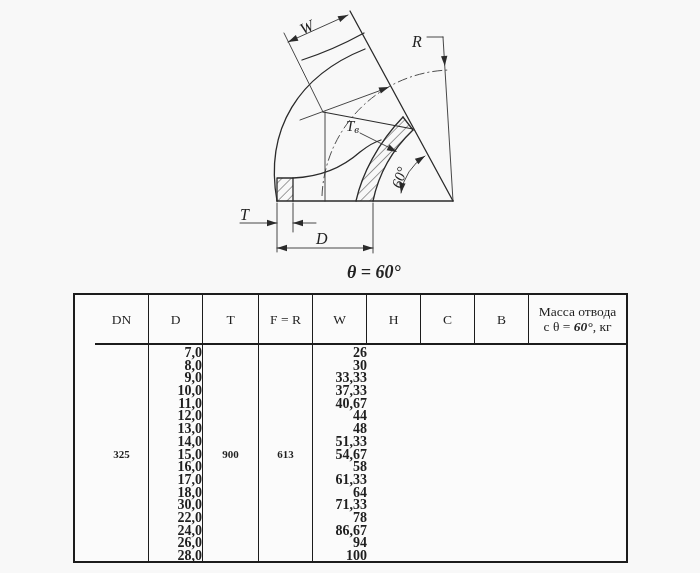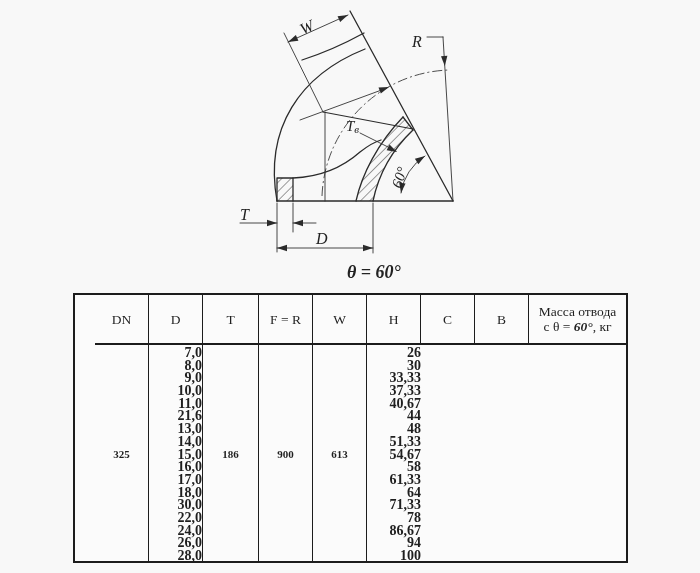--- a/index.html
+++ b/index.html
@@ -163,34 +163,33 @@
       <span><span>с θ = </span><span class="hdr-italic">60°</span><span>, кг</span></span>
     </div>
 
     <div class="cell bc">325</div>
     <div class="cell bc stack">
         <div class="line">7,0</div>
         <div class="line">8,0</div>
         <div class="line">9,0</div>
         <div class="line">10,0</div>
         <div class="line">11,0</div>
-        <div class="line">21,6</div>
+        <div class="line">12,0</div>
         <div class="line">13,0</div>
         <div class="line">14,0</div>
         <div class="line">15,0</div>
         <div class="line">16,0</div>
         <div class="line">17,0</div>
         <div class="line">18,0</div>
         <div class="line">30,0</div>
         <div class="line">22,0</div>
         <div class="line">24,0</div>
         <div class="line">26,0</div>
         <div class="line">28,0</div>
       </div>
-    <div class="cell bc">186</div>
     <div class="cell bc">900</div>
     <div class="cell bc">613</div>
     <div class="cell bc stack last">
         <div class="line">26</div>
         <div class="line">30</div>
         <div class="line">33,33</div>
         <div class="line">37,33</div>
         <div class="line">40,67</div>
         <div class="line">44</div>
         <div class="line">48</div>

